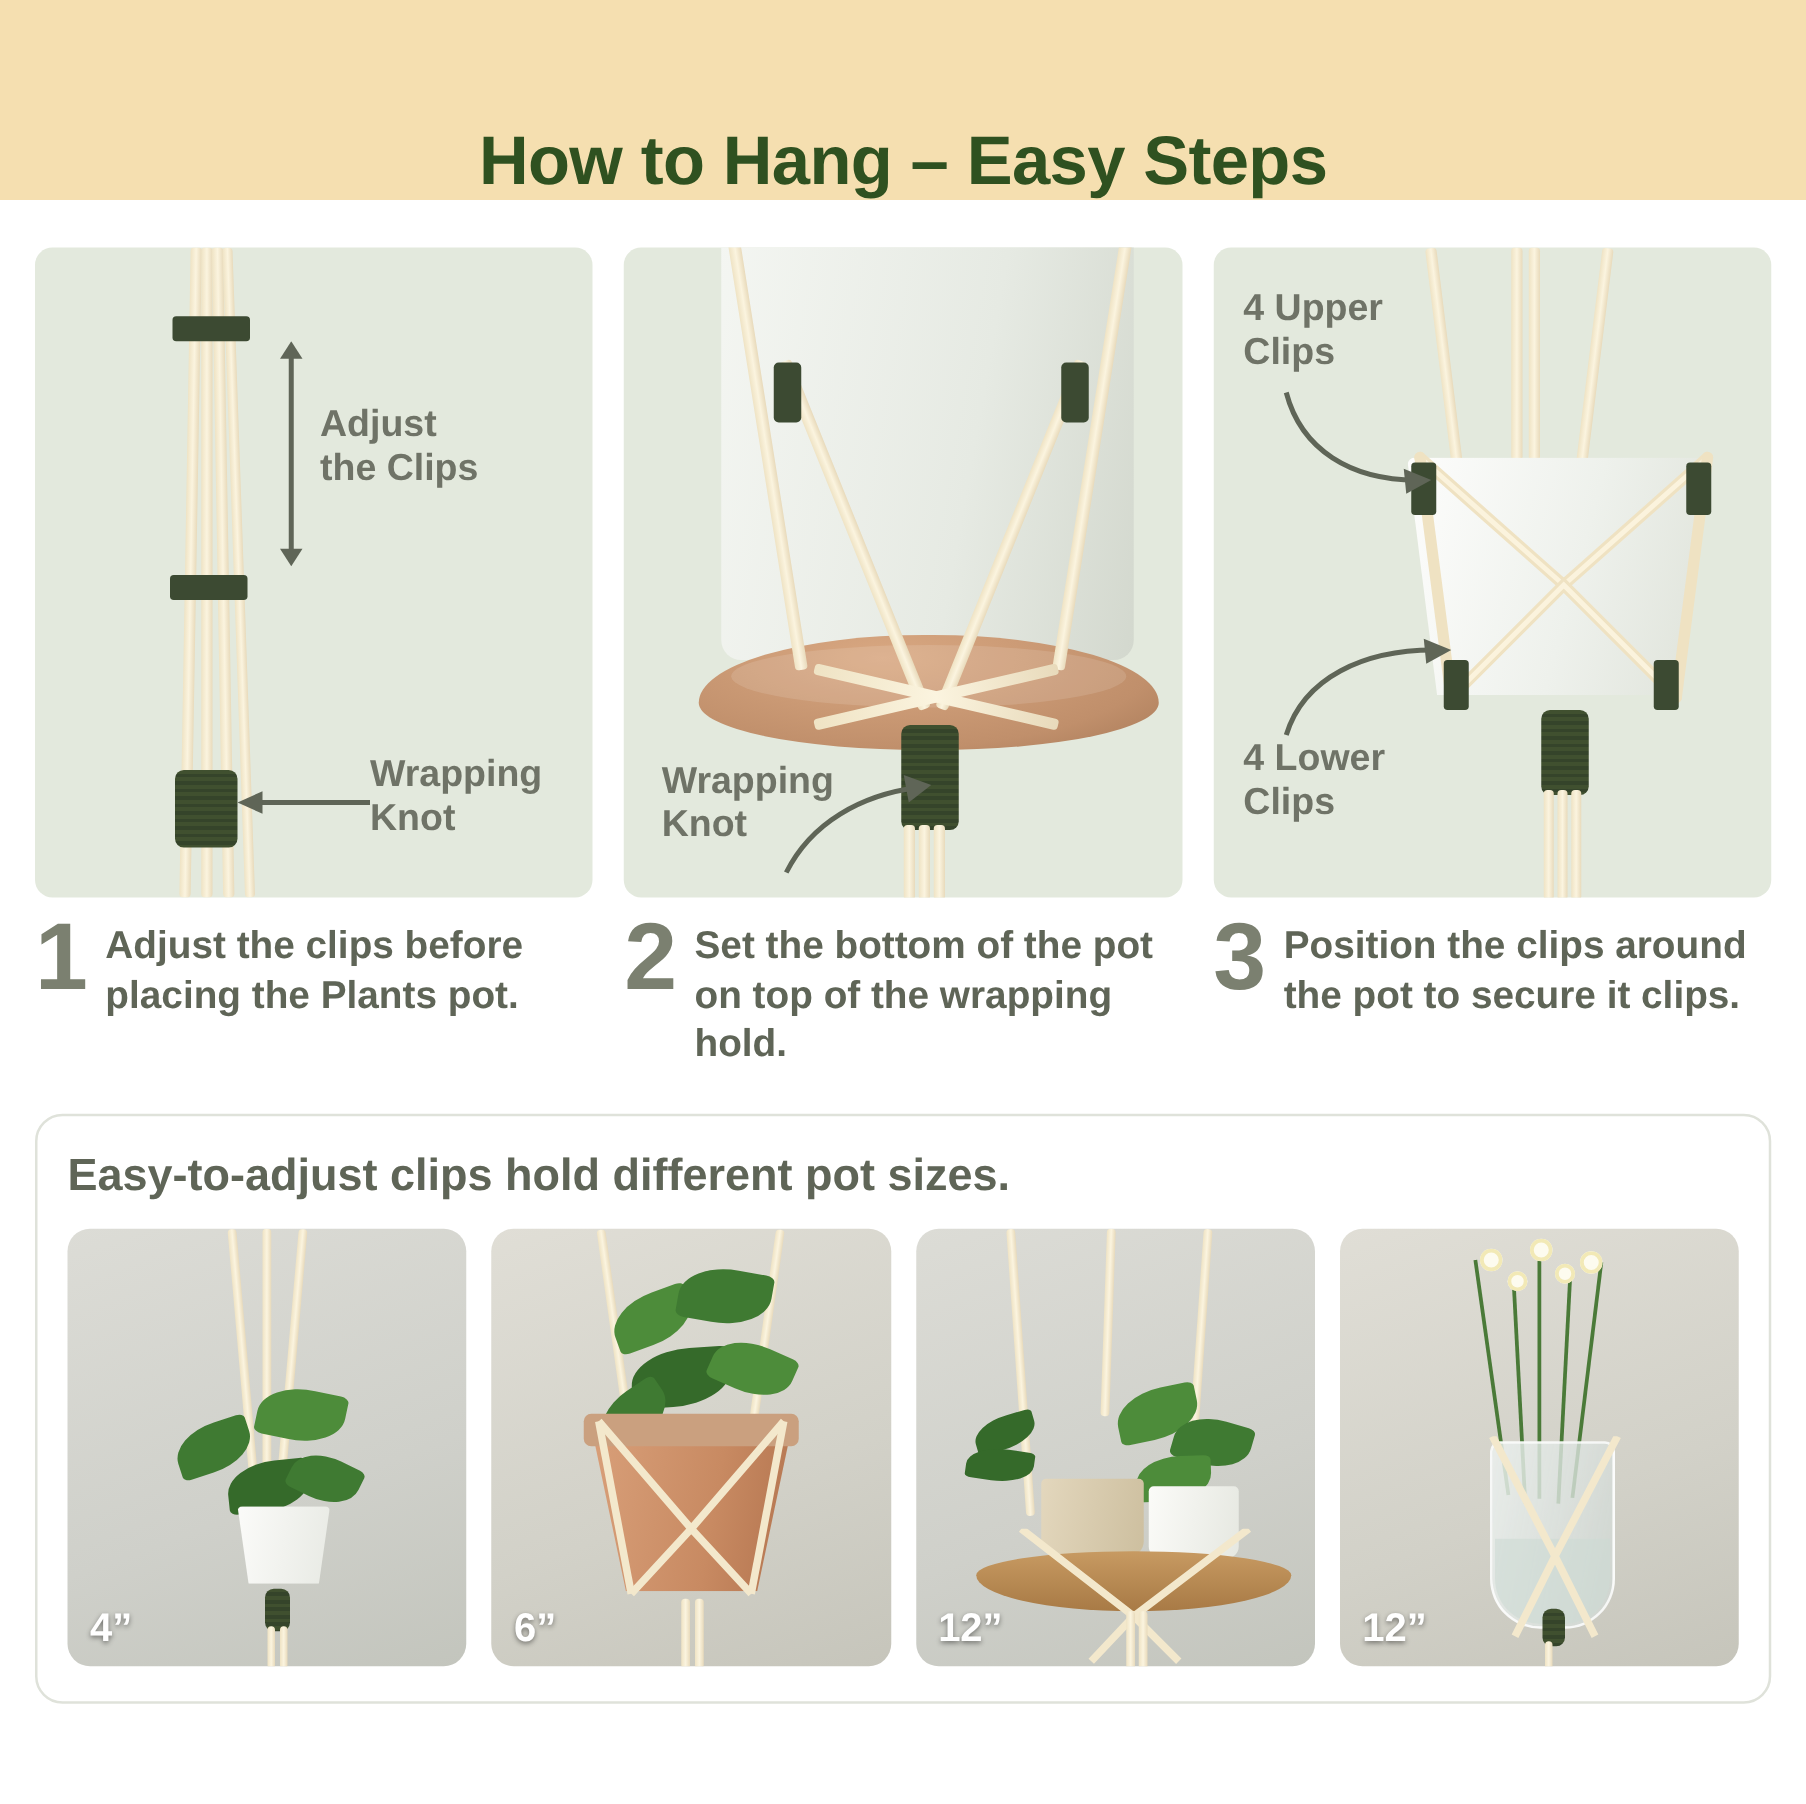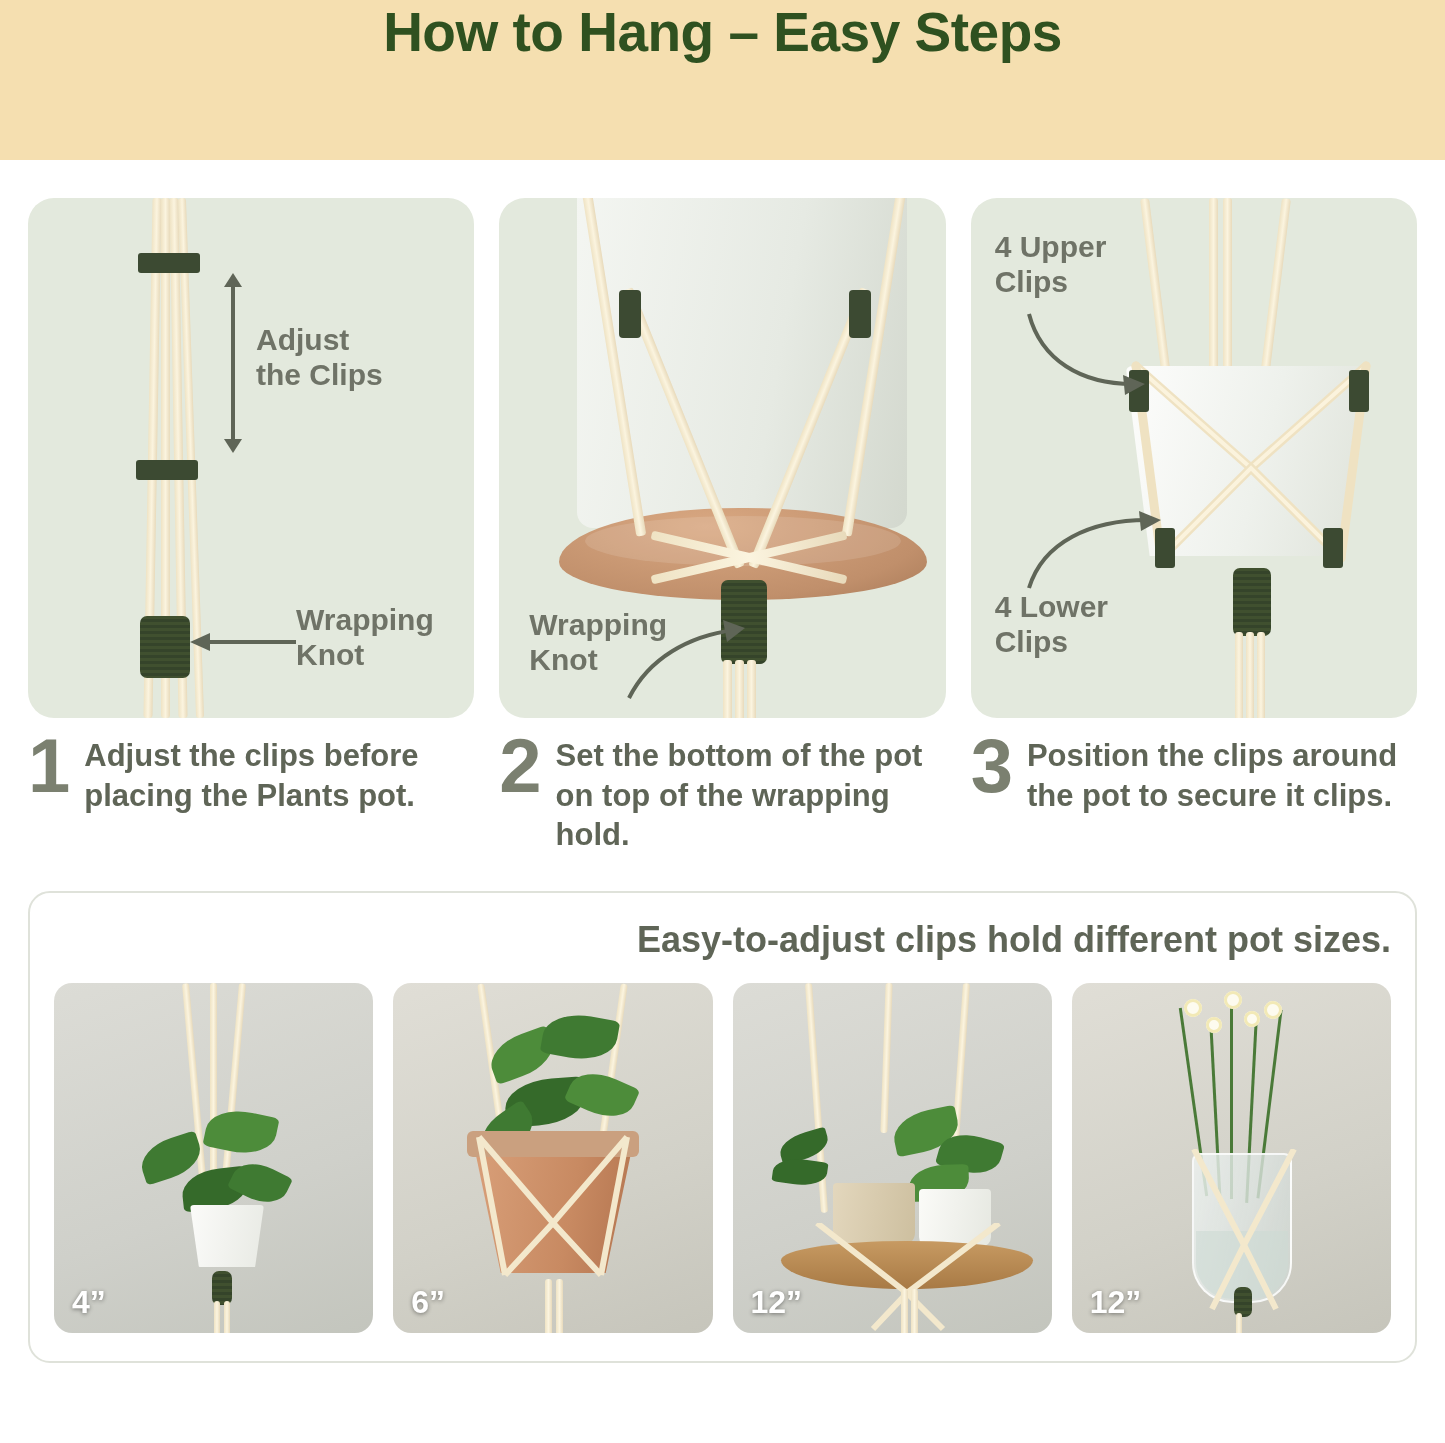--- a/index.html
+++ b/index.html
@@ -14,21 +14,21 @@
     font-family: "Liberation Sans", sans-serif;
     overflow: hidden;
   }
 
   
   .header-banner {
     width: 100%;
     height: 160px;
     background: #f5dfb0;
     display: flex;
-    align-items: flex-start;
+    align-items: flex-end;
     justify-content: center;
   }
   .header-title {
     font-size: 55px;
     font-weight: bold;
     color: #2f5120;
     letter-spacing: -0.5px;
     text-align: center;
   }
 
@@ -40,21 +40,21 @@
   }
   .step-col {
     flex: 1 1 0;
     min-width: 0;
   }
   .step-photo {
     position: relative;
     width: 100%;
     height: 520px;
     background: #e3e9dd;
-    border-radius: 26px;
+    border-radius: 14px;
     overflow: hidden;
   }
 
   
   .rope {
     position: absolute;
     background: linear-gradient(to right,#efe3c4,#fbf4df,#e8dabb);
     border-radius: 3px;
   }
   .clip {
@@ -98,21 +98,21 @@
   }
 
   
   .bottom-panel {
     margin: 36px 28px 0 28px;
     border: 2px solid #dfe2da;
     border-radius: 22px;
     padding: 26px 24px 28px 24px;
   }
   .bottom-heading {
-    text-align: right;
+    text-align: left;
     font-size: 36px;
     font-weight: bold;
     color: #5f6557;
     margin-bottom: 22px;
   }
   .gallery {
     display: flex;
     gap: 20px;
   }
   .gallery-item {

